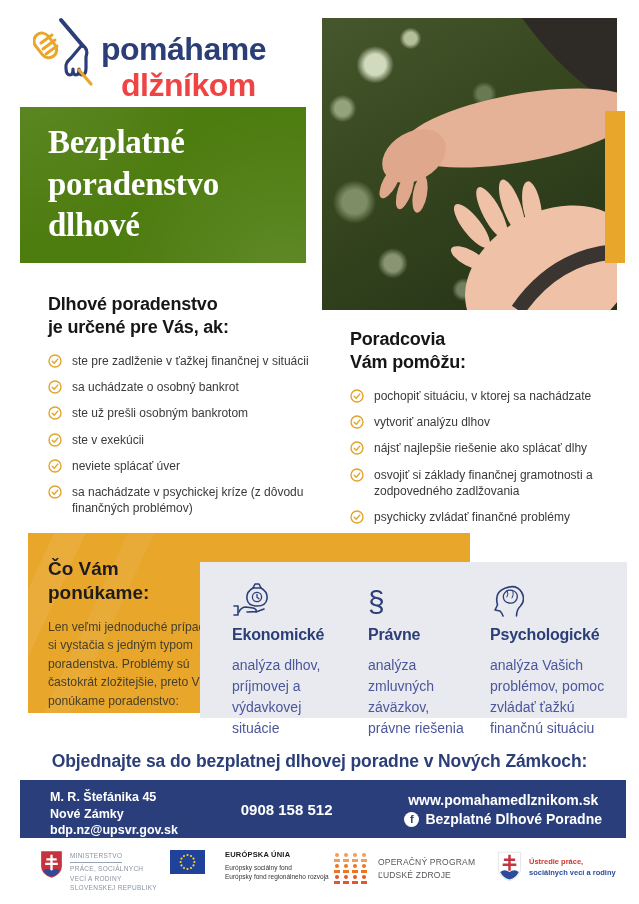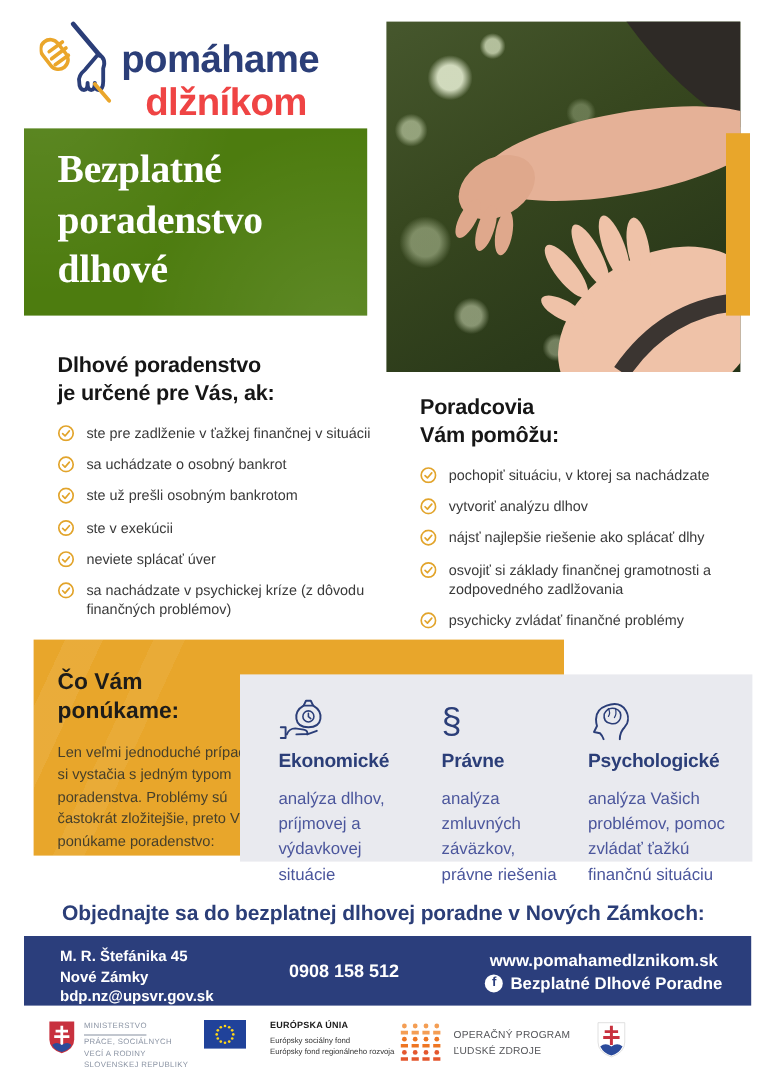--- a/index.html
+++ b/index.html
@@ -387,16 +387,20 @@
         <span>ĽUDSKÉ ZDROJE</span>
       </div>
     </div>
 
     <div class="partner p-ustredie">
       <svg width="25" height="31" viewBox="0 0 20 25">
         <path d="M1 1 h18 v13 q0 7 -9 10 q-9 -3 -9 -10 z" fill="#fff" stroke="#d5d5d5" stroke-width="0.5"></path>
         <path d="M9 3 h2 v3 h3.5 v2 H11 v2 h4.5 v2 H11 v4 H9 v-4 H4.5 v-2 H9 V8 H5.5 V6 H9 z" fill="#C8313E"></path>
         <path d="M2.5 17 q3.5 -3 7.5 0 q4 -3 7.5 0 q-2.5 5 -7.5 6 q-5 -1 -7.5 -6 z" fill="#2B4B9B"></path>
       </svg>
+      <div class="ustredie-text">
+        <span class="l1">Ústredie práce,</span>
+        <span class="l2">sociálnych vecí a rodiny</span>
+      </div>
     </div>
 
   </div>
 </div>
 
 </body></html>

